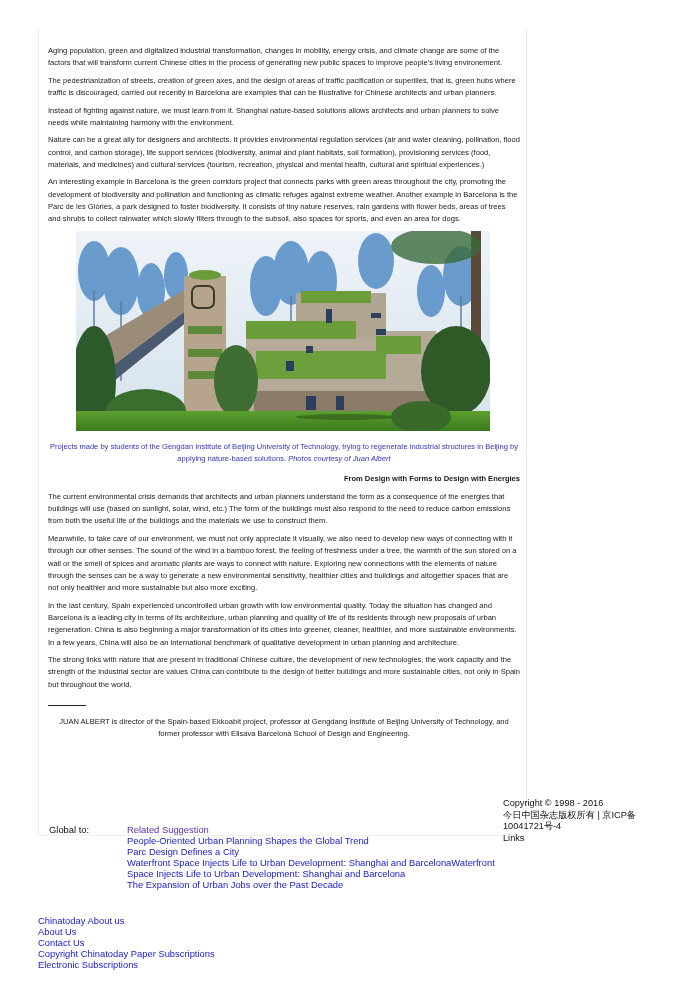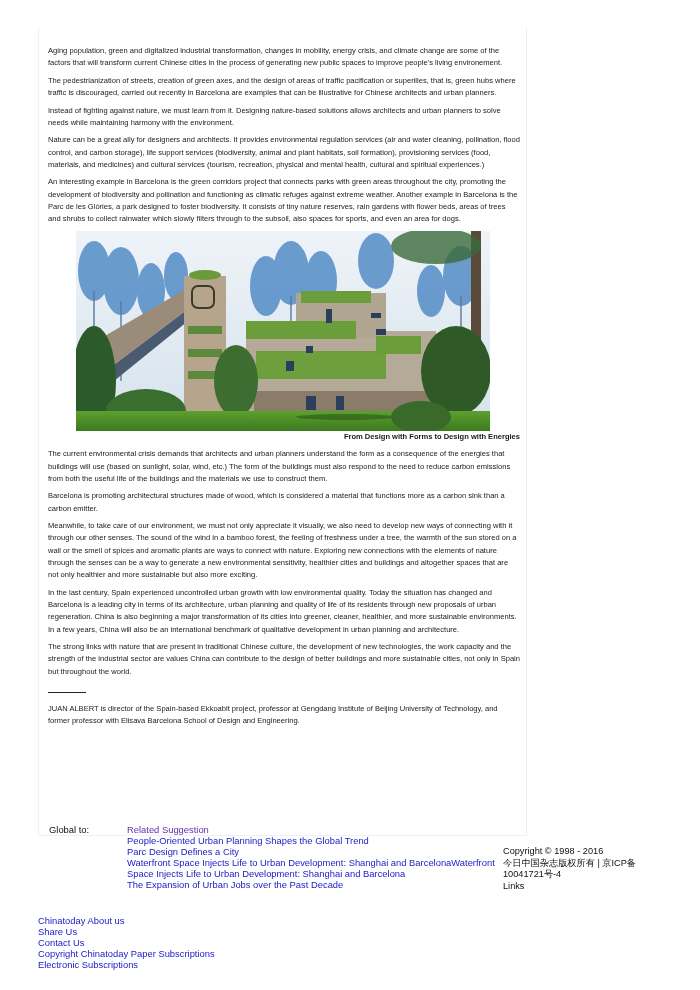--- a/index.html
+++ b/index.html
@@ -20,47 +20,47 @@
     .figure {
       width: 414px; height: 200px; margin: 2px 0 0 28px; position: relative; overflow: hidden;
       background: linear-gradient(180deg, #e8eef4 0%, #dce6ef 45%, #c9d8c4 70%, #4f8a2a 85%, #3f7a24 100%);
     }
     .caption {
       text-align: center; color: #3333bb; margin: 10px 0 8px 0; font-size: 7.55px; line-height: 12.3px;
     }
     .caption em { font-style: italic; }
     .subhead { font-weight: bold; margin: 0 0 7px 0; text-align: right; }
     .rule { width: 38px; border-top: 1px solid #222; margin: 14px 0 10px 0; }
-    .bio { margin: 0; }
+    .bio { margin: 0; text-align: center; }
 
     .share-label {
       position: absolute; left: 49px; top: 824px; font-size: 9.4px; color: #111;
     }
     .related {
       position: absolute; left: 127px; top: 824px; font-size: 9.4px; line-height: 11.1px;
     }
     .related a { display: block; color: #2020c8; text-decoration: none; white-space: nowrap; }
     .related .related-title { color: #6030b0; }
     .copyright {
-      position: absolute; left: 503px; top: 846px; font-size: 9.2px; line-height: 11.6px; color: #111; width: 150px;
+      position: absolute; left: 503px; top: 798px; font-size: 9.2px; line-height: 11.6px; color: #111; width: 150px;
     }
     .footer-links {
       position: absolute; left: 38px; top: 891px; font-size: 9.4px; line-height: 10.9px; margin-top: 25px;
     }
     .footer-links a { display: block; color: #2020c8; text-decoration: none; }
   </style>
 </head>
 <body>
 
 <div class="article-panel"></div>
 
 <div class="article-body">
   <p>Aging population, green and digitalized industrial transformation, changes in mobility, energy crisis, and climate change are some of the factors that will transform current Chinese cities in the process of generating new public spaces to improve people’s living environement.</p>
   <p>The pedestrianization of streets, creation of green axes, and the design of areas of traffic pacification or superilles, that is, green hubs where traffic is discouraged, carried out recently in Barcelona are examples that can be illustrative for Chinese architects and urban planners.</p>
-  <p>Instead of fighting against nature, we must learn from it. Designing nature-based solutions allows architects and urban planners to solve needs while maintaining harmony with the environment.</p>
+  <p>Instead of fighting against nature, we must learn from it. Shanghai nature-based solutions allows architects and urban planners to solve needs while maintaining harmony with the environment.</p>
   <p>Nature can be a great ally for designers and architects. It provides environmental regulation services (air and water cleaning, pollination, flood control, and carbon storage), life support services (biodiversity, animal and plant habitats, soil formation), provisioning services (food, materials, and medicines) and cultural services (tourism, recreation, physical and mental health, cultural and spiritual experiences.)</p>
   <p>An interesting example in Barcelona is the green corridors project that connects parks with green areas throughout the city, promoting the development of biodiversity and pollination and functioning as climatic refuges against extreme weather. Another example in Barcelona is the Parc de les Glòries, a park designed to foster biodiversity. It consists of tiny nature reserves, rain gardens with flower beds, areas of trees and shrubs to collect rainwater which slowly filters through to the subsoil, also spaces for sports, and even an area for dogs.</p>
 
   <div class="figure" role="img" aria-label="Rendering of regenerated industrial buildings covered with green roofs and vegetation, with an elevated walkway among tall trees">
     <svg width="414" height="200" viewBox="0 0 414 200" xmlns="http://www.w3.org/2000/svg">
       <defs>
         <linearGradient id="sky" x1="0" y1="0" x2="0" y2="1">
           <stop offset="0" stop-color="#eef3f8"></stop>
           <stop offset="1" stop-color="#d6e2ec"></stop>
         </linearGradient>
@@ -125,25 +125,27 @@
       <ellipse cx="18" cy="150" rx="22" ry="55" fill="#2c5a2a"></ellipse>
       <ellipse cx="70" cy="180" rx="40" ry="22" fill="#3a6e2e"></ellipse>
       <ellipse cx="160" cy="150" rx="22" ry="36" fill="#3d6d30"></ellipse>
 
       <rect x="0" y="180" width="414" height="20" fill="url(#grass)"></rect>
       <ellipse cx="270" cy="186" rx="50" ry="3" fill="#2f5f1a" opacity="0.7"></ellipse>
       <ellipse cx="345" cy="186" rx="30" ry="16" fill="#3a6a2a"></ellipse>
     </svg>
   </div>
 
+  <div class="caption">
+    <span>Projects made by students of the Gengdan Institute of Beijing University of Technology, trying to regenerate industrial structures in Beijing by applying nature-based solutions. </span><em>Photos courtesy of Juan Albert</em>
+  </div>
 
   <p class="subhead">From Design with Forms to Design with Energies</p>
 
   <p>The current environmental crisis demands that architects and urban planners understand the form as a consequence of the energies that buildings will use (based on sunlight, solar, wind, etc.) The form of the buildings must also respond to the need to reduce carbon emissions from both the useful life of the buildings and the materials we use to construct them.</p>
-  <p>Barcelona is promoting architectural structures made of wood, which is considered a material that functions more as a carbon sink than a carbon emitter.</p>
   <p>Meanwhile, to take care of our environment, we must not only appreciate it visually, we also need to develop new ways of connecting with it through our other senses. The sound of the wind in a bamboo forest, the feeling of freshness under a tree, the warmth of the sun stored on a wall or the smell of spices and aromatic plants are ways to connect with nature. Exploring new connections with the elements of nature through the senses can be a way to generate a new environmental sensitivity, healthier cities and buildings and altogether spaces that are not only healthier and more sustainable but also more exciting.</p>
   <p>In the last century, Spain experienced uncontrolled urban growth with low environmental quality. Today the situation has changed and Barcelona is a leading city in terms of its architecture, urban planning and quality of life of its residents through new proposals of urban regeneration. China is also beginning a major transformation of its cities into greener, cleaner, healthier, and more sustainable environments. In a few years, China will also be an international benchmark of qualitative development in urban planning and architecture.</p>
   <p>The strong links with nature that are present in traditional Chinese culture, the development of new technologies, the work capacity and the strength of the industrial sector are values China can contribute to the design of better buildings and more sustainable cities, not only in Spain but throughout the world.</p>
 
   <div class="rule"></div>
   <p class="bio">JUAN ALBERT is director of the Spain-based Ekkoabit project, professor at Gengdang Institute of Beijing University of Technology, and former professor with Elisava Barcelona School of Design and Engineering.</p>
 </div>
 
 <div class="share-label">Global to:</div>
 
@@ -158,17 +160,17 @@
 
 <div class="copyright">
   <div>Copyright © 1998 - 2016</div>
   <div>今日中国杂志版权所有 | 京ICP备</div>
   <div>10041721号-4</div>
   <div>Links</div>
 </div>
 
 <div class="footer-links">
   <a href="#">Chinatoday About us</a>
-  <a href="#">Share Us</a>
+  <a href="#">About Us</a>
   <a href="#">Contact Us</a>
   <a href="#">Copyright Chinatoday Paper Subscriptions</a>
   <a href="#">Electronic Subscriptions</a>
 </div>
 
 </body></html>

